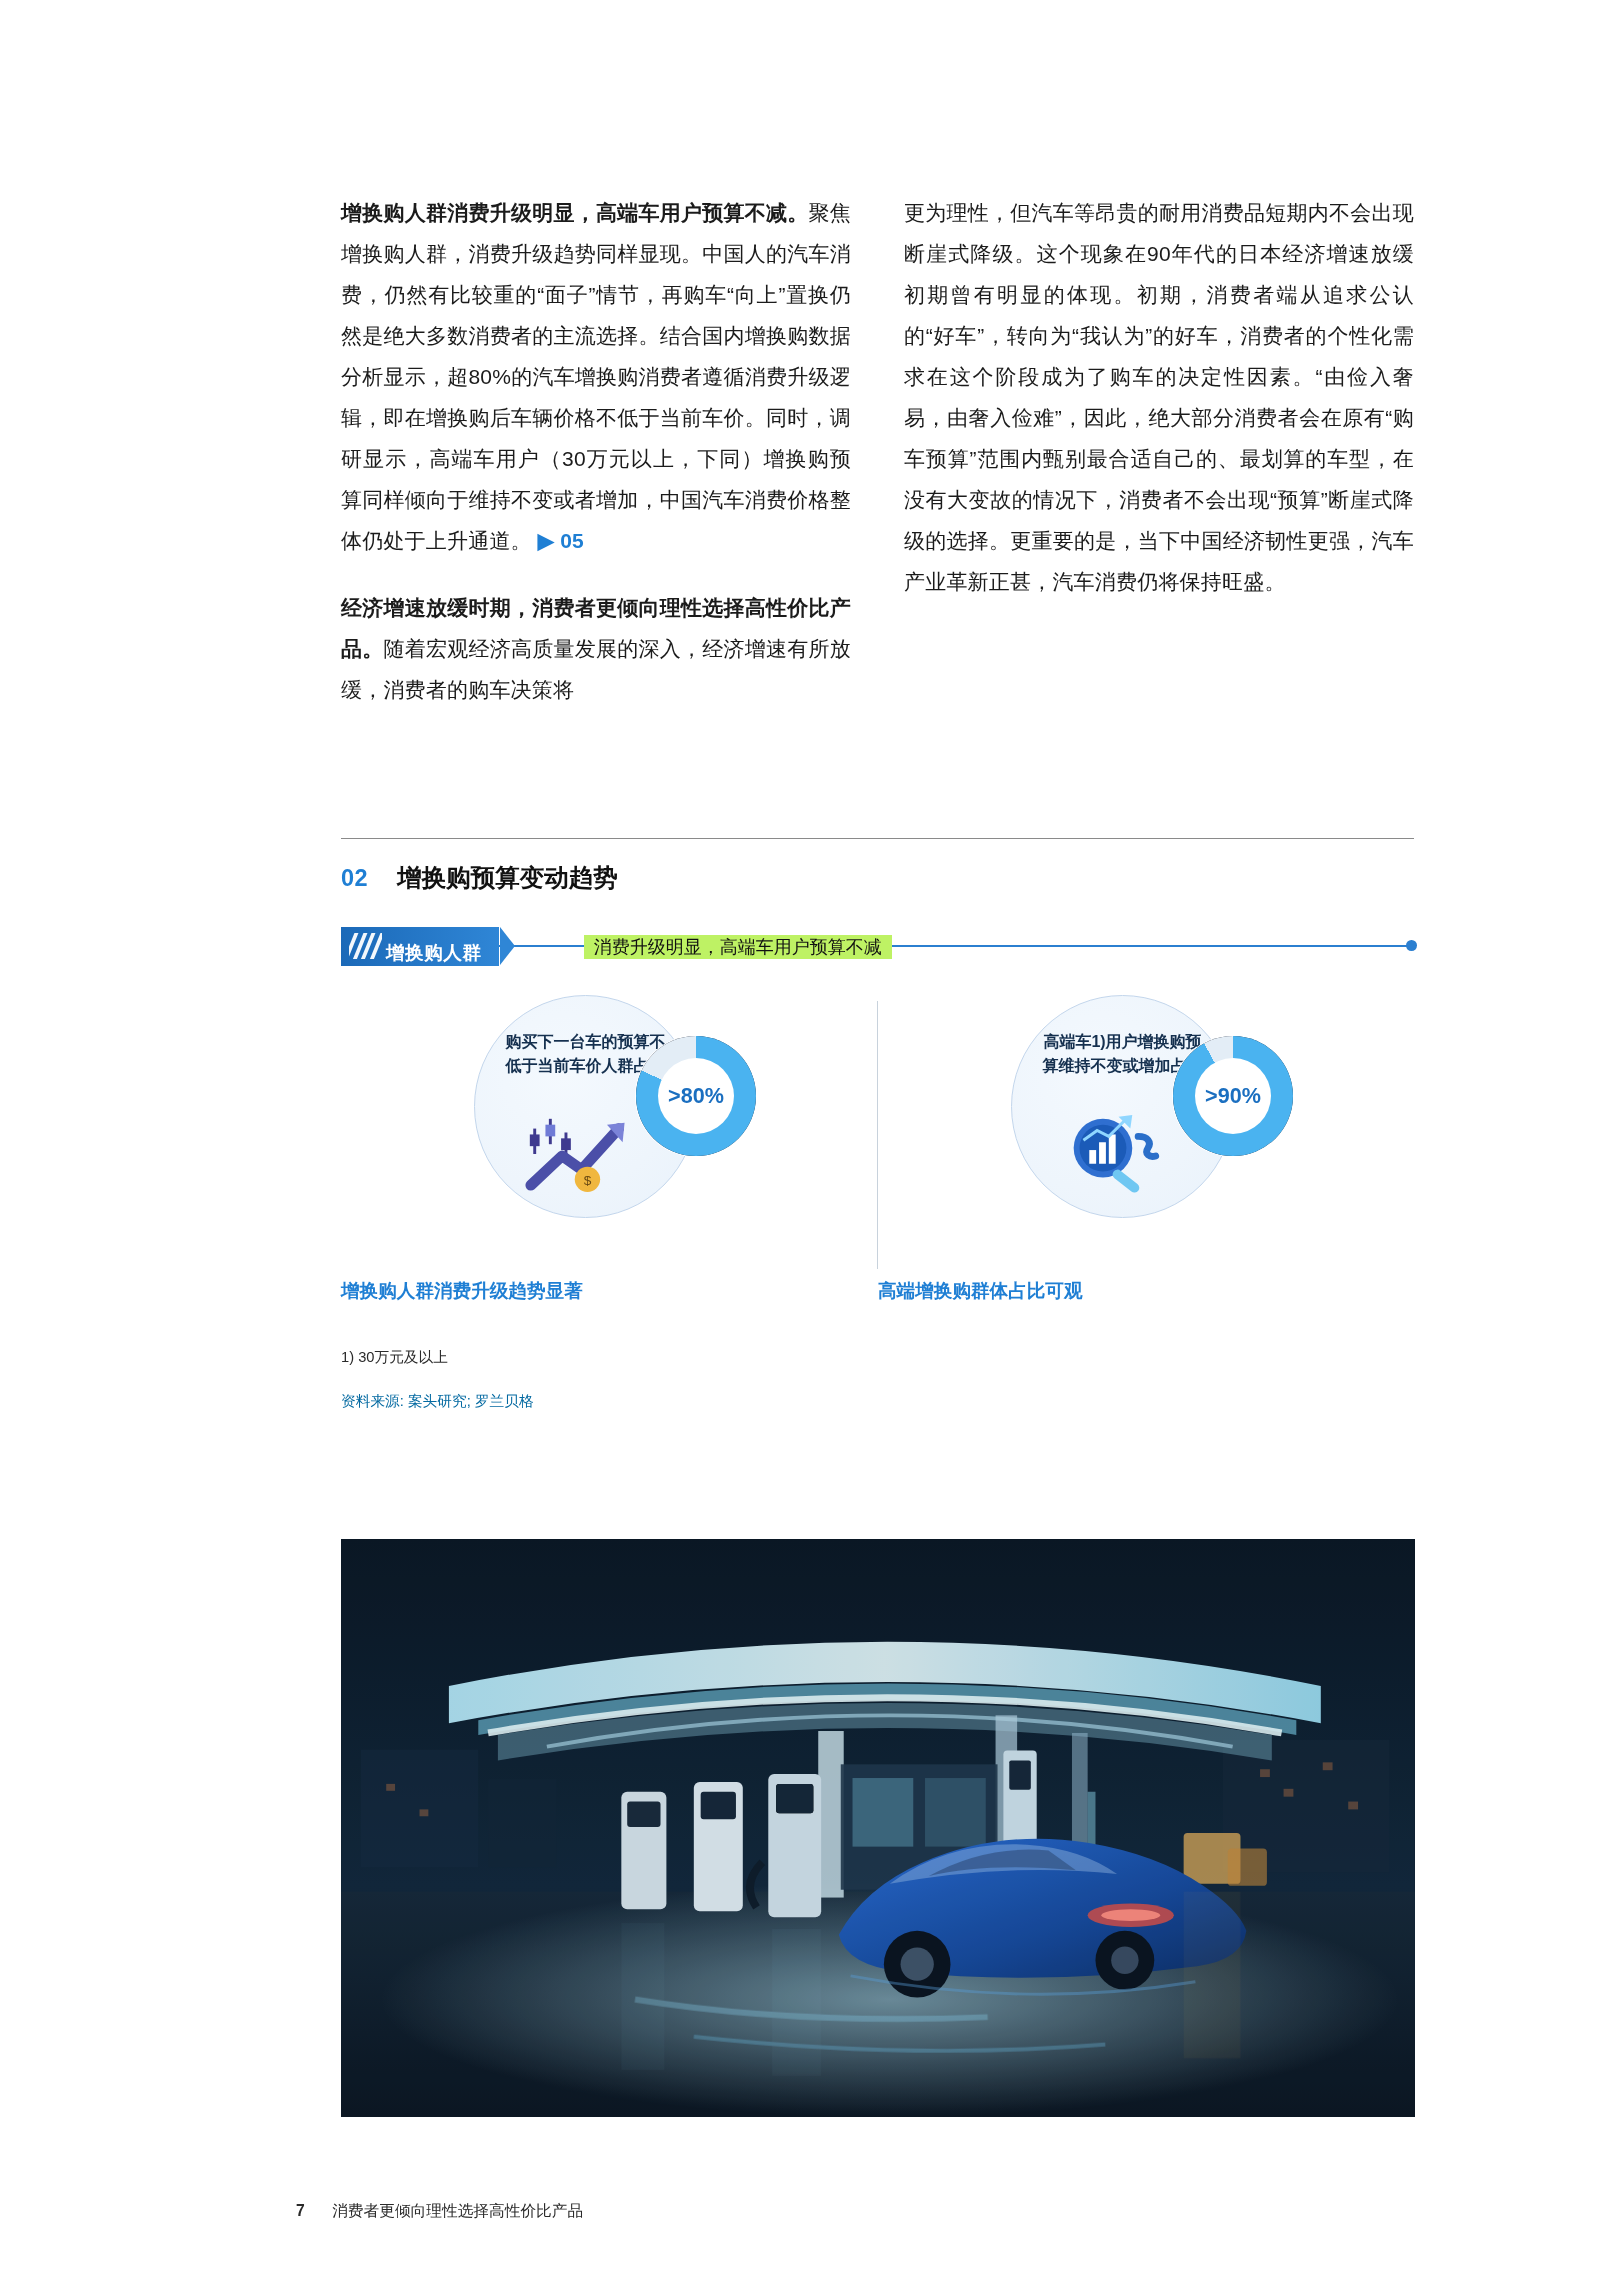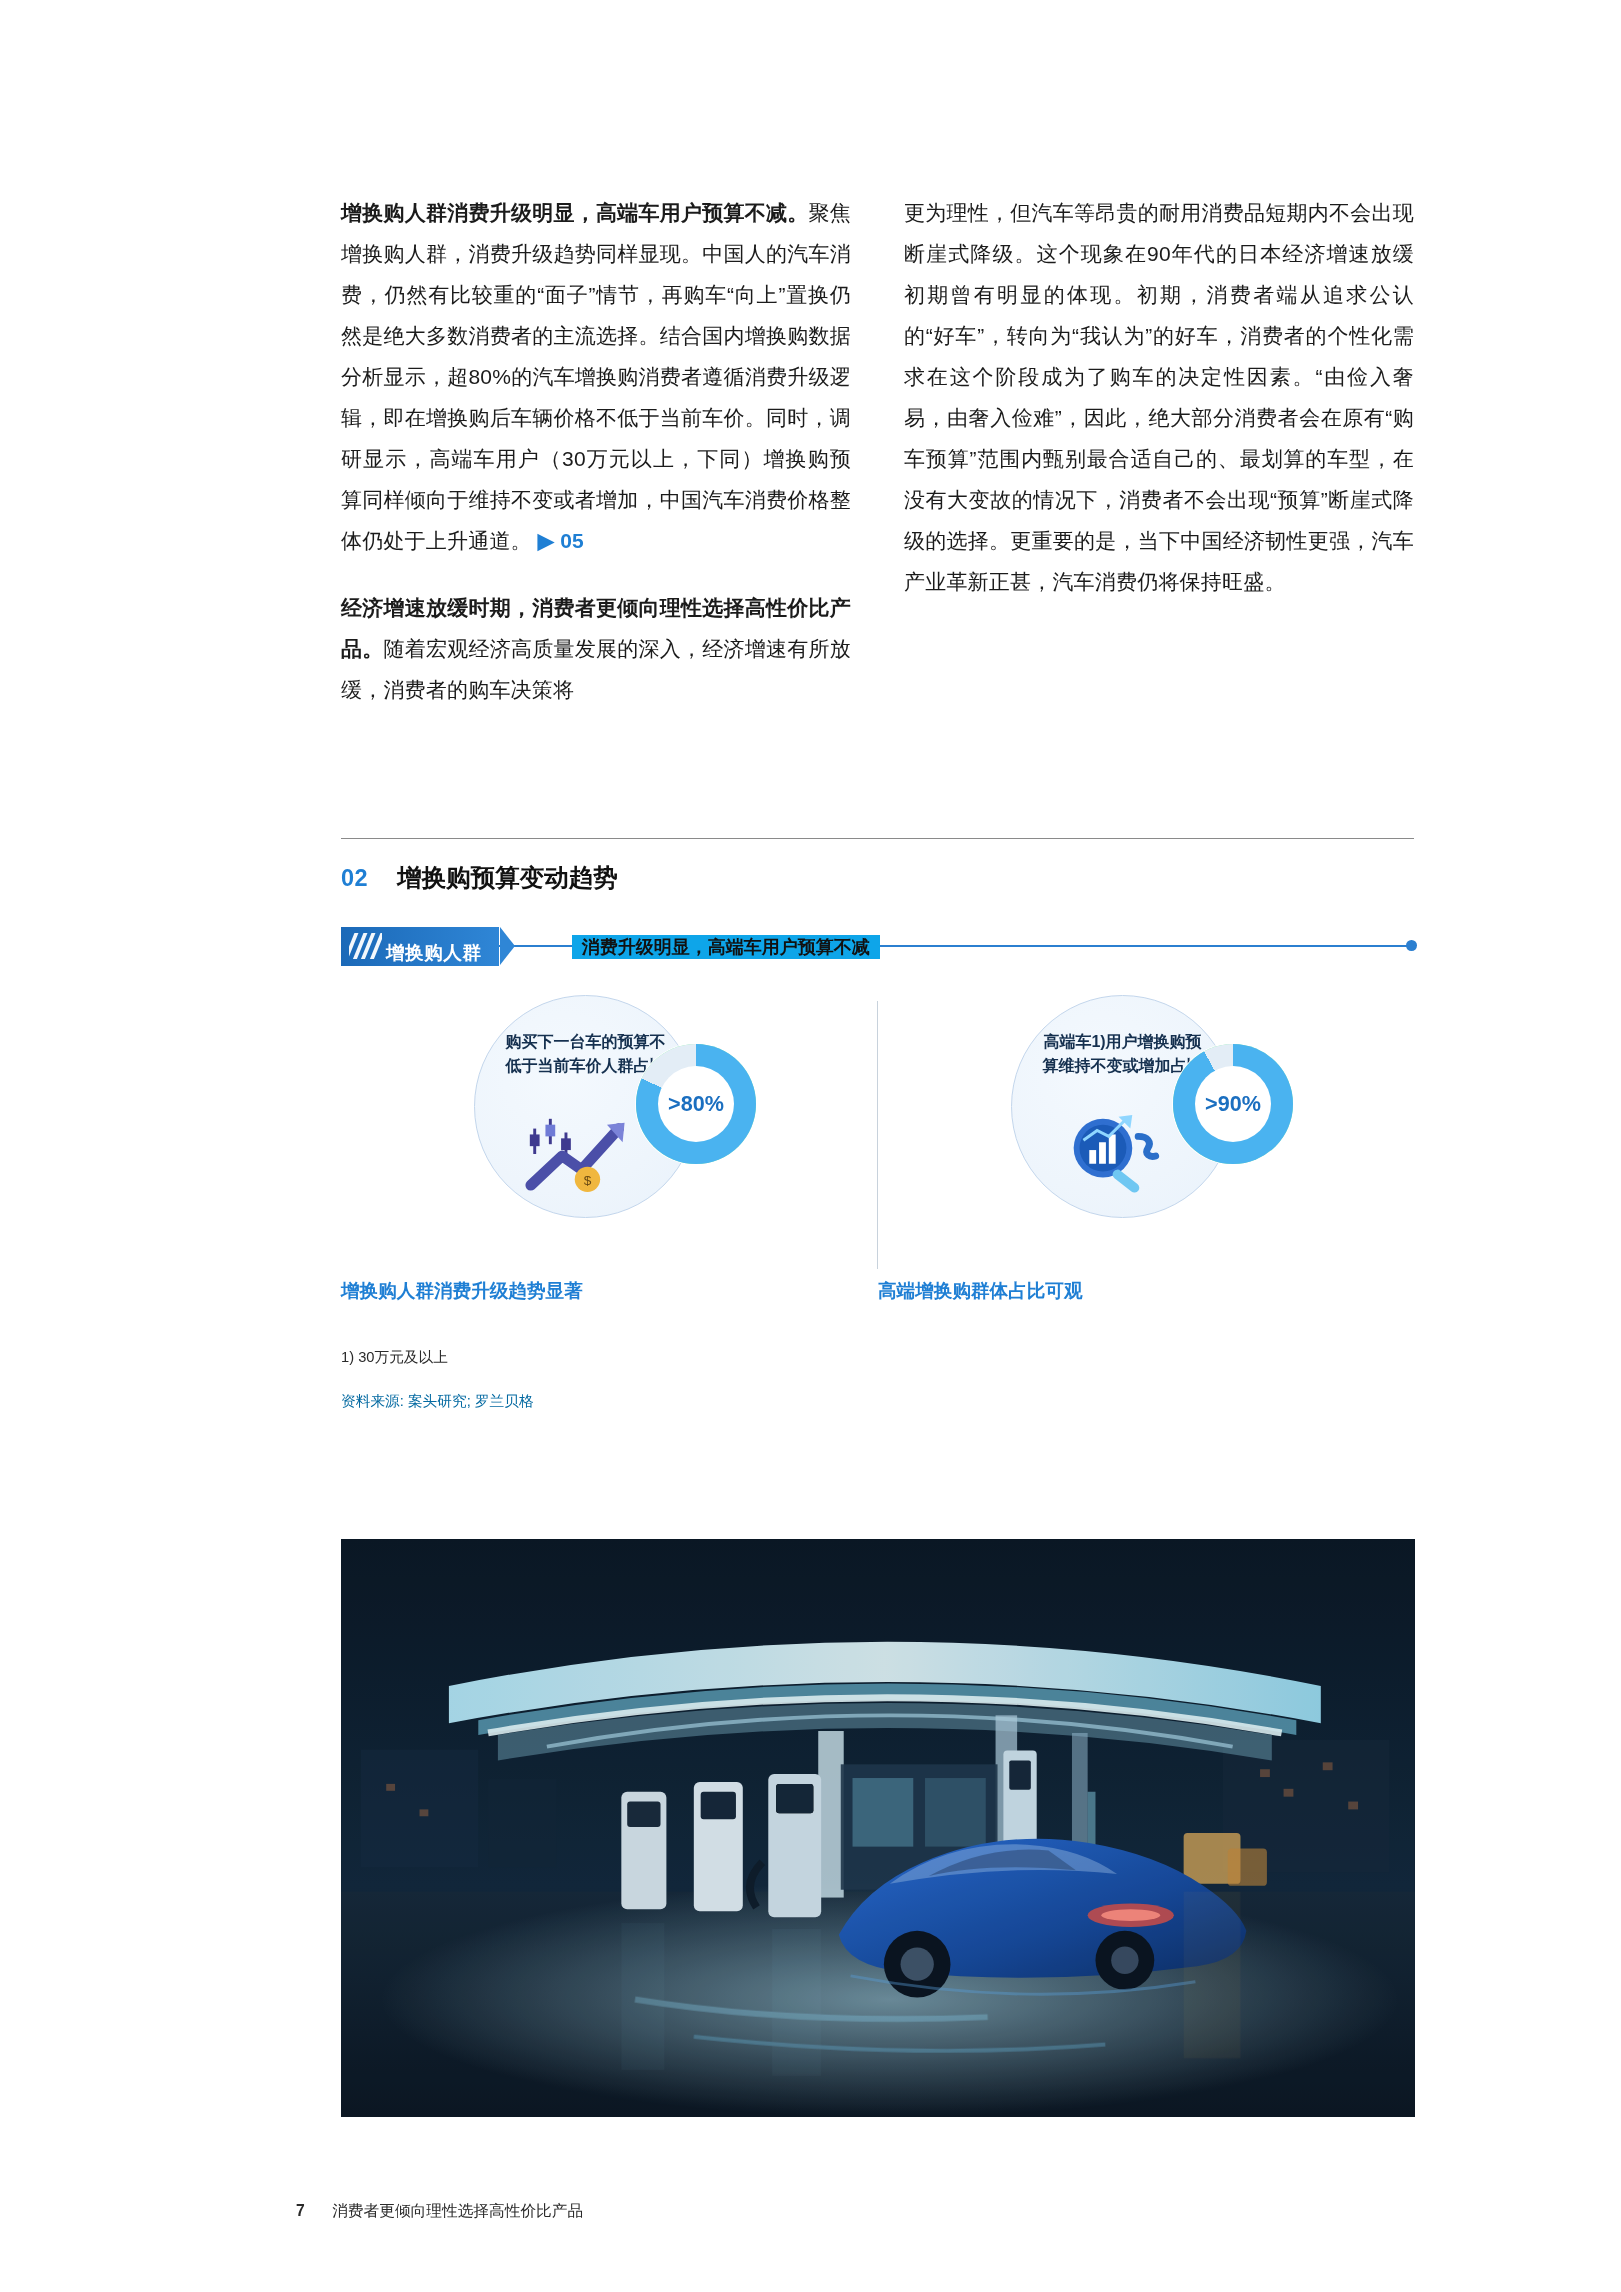--- a/index.html
+++ b/index.html
@@ -137,26 +137,26 @@
     position: absolute;
     top: -3.9px;
     width: 3.9px;
     height: 33px;
     background: #fff;
     transform: skewX(-22deg);
     opacity: .95;
   }
   .banner-sub {
     position: absolute;
-    left: 231px;
+    left: 243px;
     top: 8.8px;
     font-size: 18px;
-    font-weight: 700;
+    font-weight: 400;
     color: #111;
-    background: #0ea5e9;
+    background: #bef264;
     padding: 0 9.8px;
   }
 
   
   .panels {
     position: relative;
     margin-top: 17.6px;
     display: flex;
     height: 343px;
   }
@@ -199,25 +199,25 @@
   .blob-icon {
     position: absolute;
     left: 55px;
     top: 116px;
     width: 137px;
     height: 84px;
   }
   .donut {
     position: absolute;
     right: 0;
-    top: 49px;
+    top: 41px;
     width: 120px;
     height: 120px;
     border-radius: 50%;
-    background: #86efac;
+    background: #0f172a;
     box-shadow: 0 0 0 1px #ffffff;
   }
   .donut-ring {
     position: absolute;
     inset: 0;
     border-radius: 50%;
   }
   .donut-hole {
     position: absolute;
     inset: 21.6px;

